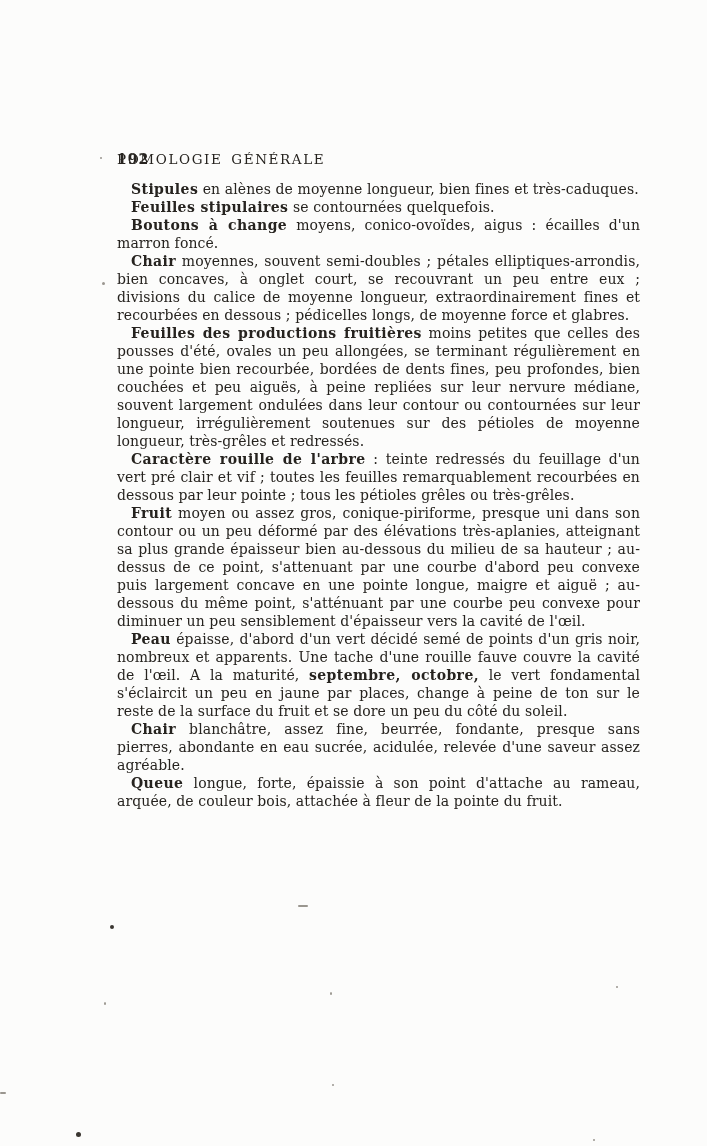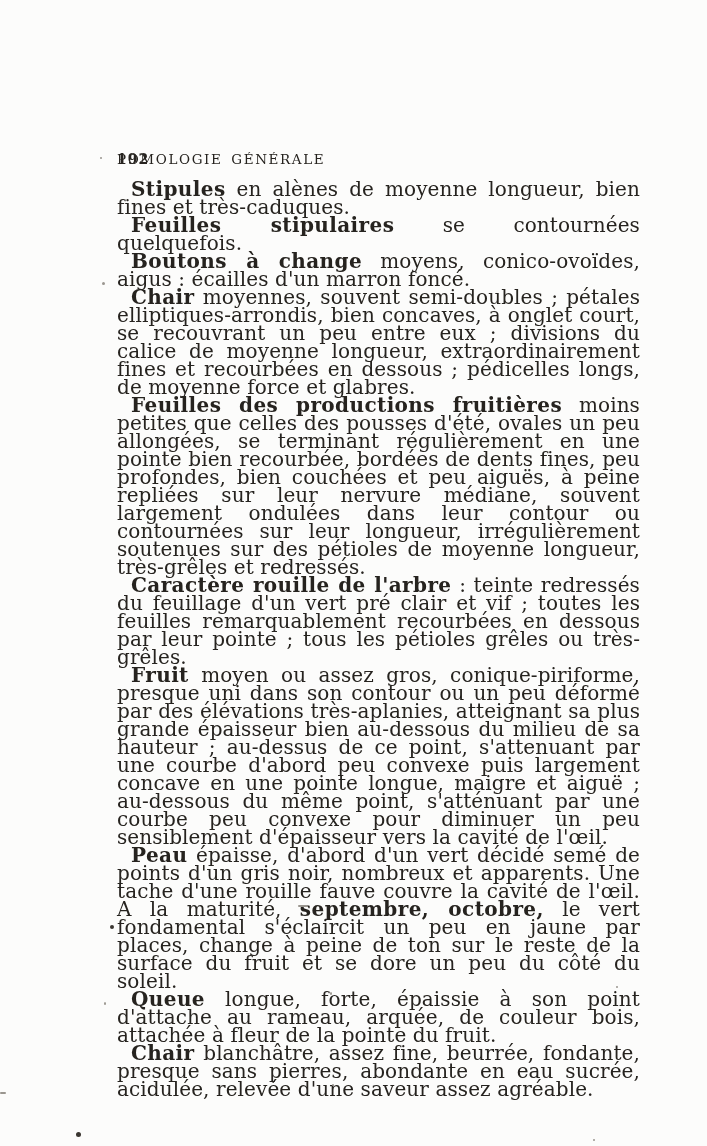--- a/index.html
+++ b/index.html
@@ -34,21 +34,21 @@
     font-size: 13.5px;
     letter-spacing: 1.6px;
     word-spacing: 3px;
   }
 
   .page-body {
     position: absolute;
     top: 180px;
     left: 117px;
     width: 523px;
-    font-size: 20px;
+    font-size: 14px;
     line-height: 18px;
     text-align: justify;
     letter-spacing: 0.1px;
   }
   .page-body p { margin: 0; text-indent: 14px; }
   .page-body .b { font-weight: bold; letter-spacing: 0.4px; }
 
   
   .speck { position: absolute; background: #3a3631; border-radius: 50%; }
   .speck.faint { background: #9a968f; }
@@ -66,22 +66,22 @@
 
   <div class="page-body" id="page-body">
       <p><span class="b">Stipules</span><span> en alènes de moyenne longueur, bien fines et très-caduques.</span></p>
       <p><span class="b">Feuilles stipulaires</span><span> se contournées quelquefois.</span></p>
       <p><span class="b">Boutons à change</span><span> moyens, conico-ovoïdes, aigus : écailles d'un marron foncé.</span></p>
       <p><span class="b">Chair</span><span> moyennes, souvent semi-doubles ; pétales elliptiques-arrondis, bien concaves, à onglet court, se recouvrant un peu entre eux ; divisions du calice de moyenne longueur, extraordinairement fines et recourbées en dessous ; pédicelles longs, de moyenne force et glabres.</span></p>
       <p><span class="b">Feuilles des productions fruitières</span><span> moins petites que celles des pousses d'été, ovales un peu allongées, se terminant régulièrement en une pointe bien recourbée, bordées de dents fines, peu profondes, bien couchées et peu aiguës, à peine repliées sur leur nervure médiane, souvent largement ondulées dans leur contour ou contournées sur leur longueur, irrégulièrement soutenues sur des pétioles de moyenne longueur, très-grêles et redressés.</span></p>
       <p><span class="b">Caractère rouille de l'arbre</span><span> : teinte redressés du feuillage d'un vert pré clair et vif ; toutes les feuilles remarquablement recourbées en dessous par leur pointe ; tous les pétioles grêles ou très-grêles.</span></p>
       <p><span class="b">Fruit</span><span> moyen ou assez gros, conique-piriforme, presque uni dans son contour ou un peu déformé par des élévations très-aplanies, atteignant sa plus grande épaisseur bien au-dessous du milieu de sa hauteur ; au-dessus de ce point, s'attenuant par une courbe d'abord peu convexe puis largement concave en une pointe longue, maigre et aiguë ; au-dessous du même point, s'atténuant par une courbe peu convexe pour diminuer un peu sensiblement d'épaisseur vers la cavité de l'œil.</span></p>
       <p><span class="b">Peau</span><span> épaisse, d'abord d'un vert décidé semé de points d'un gris noir, nombreux et apparents. Une tache d'une rouille fauve couvre la cavité de l'œil. A la maturité, </span><span class="b">septembre, octobre,</span><span> le vert fondamental s'éclaircit un peu en jaune par places, change à peine de ton sur le reste de la surface du fruit et se dore un peu du côté du soleil.</span></p>
+      <p><span class="b">Chair</span><span> blanchâtre, assez fine, beurrée, fondante, presque sans pierres, abondante en eau sucrée, acidulée, relevée d'une saveur assez agréable.</span></p>
       <p><span class="b">Queue</span><span> longue, forte, épaissie à son point d'attache au rameau, arquée, de couleur bois, attachée à fleur de la pointe du fruit.</span></p>
-      <p><span class="b">Chair</span><span> blanchâtre, assez fine, beurrée, fondante, presque sans pierres, abondante en eau sucrée, acidulée, relevée d'une saveur assez agréable.</span></p>
     </div>
 
   <div class="speck faint" style="left:100px; top:157px; width:2px; height:2px;"></div>
   <div class="speck faint" style="left:102px; top:282px; width:3px; height:3px;"></div>
   <div class="speck dash faint" style="left:298px; top:905px; width:10px; height:2px; border-radius:1px;"></div>
   <div class="speck" style="left:110px; top:925px; width:4px; height:4px;"></div>
   <div class="speck faint" style="left:104px; top:1002px; width:2px; height:3px;"></div>
   <div class="speck faint" style="left:330px; top:992px; width:2px; height:3px;"></div>
   <div class="speck faint" style="left:616px; top:986px; width:2px; height:2px;"></div>
   <div class="speck dash faint" style="left:0px; top:1092px; width:6px; height:2px;"></div>

